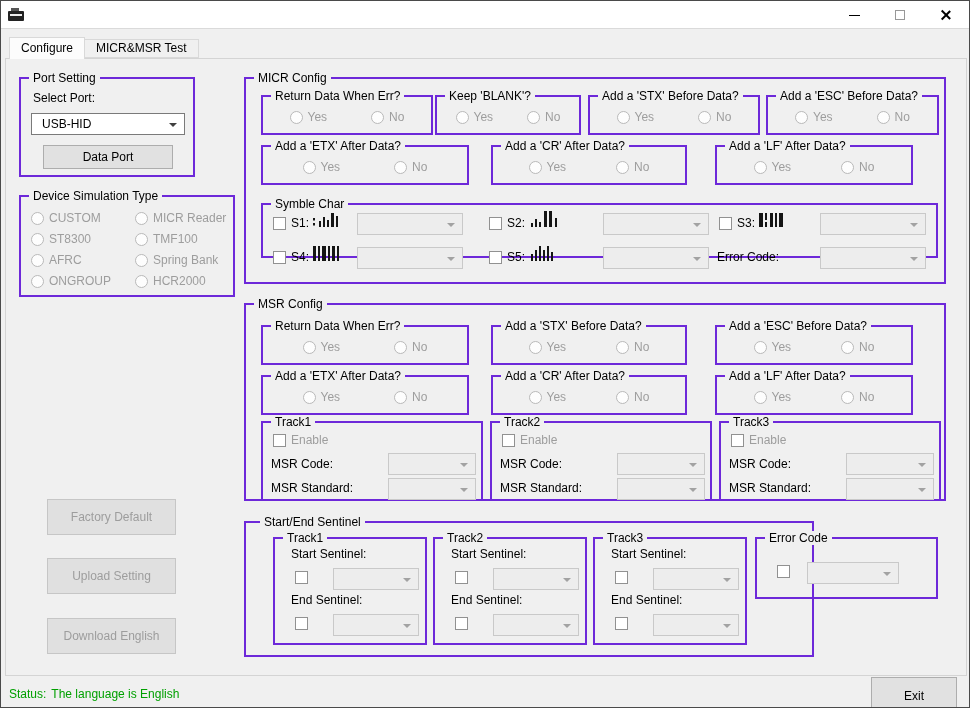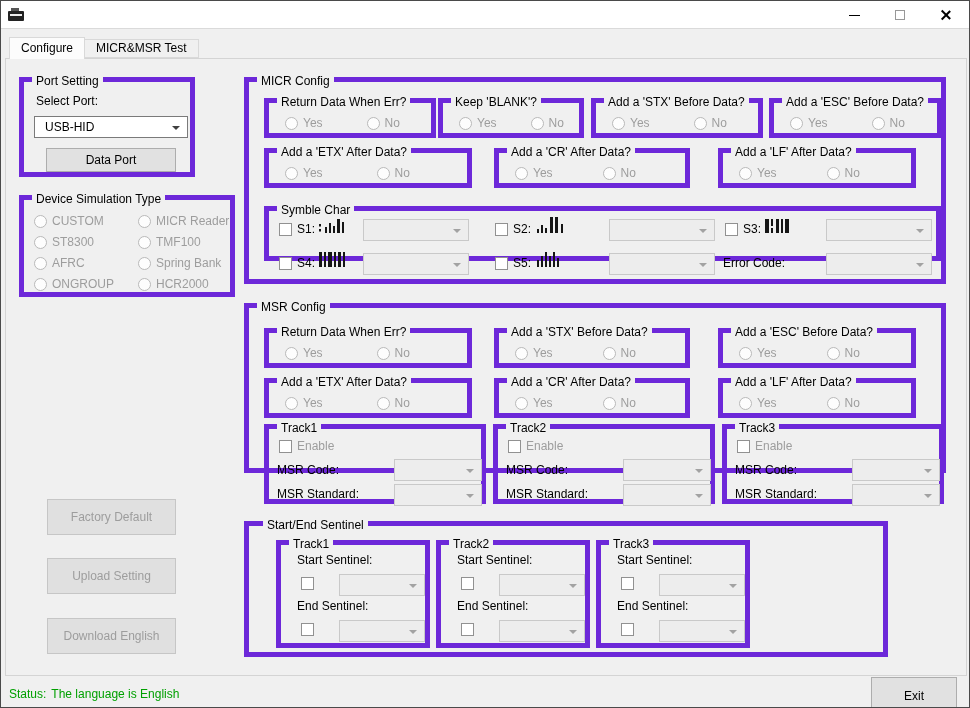--- a/index.html
+++ b/index.html
@@ -14,25 +14,25 @@
   .min-glyph{width:11px;height:1px;background:#000;display:block}
   .max-glyph{width:10px;height:10px;border:1px solid #989898;display:block}
   .x-glyph{position:relative;width:12px;height:12px;display:block}
   .x-glyph::before,.x-glyph::after{content:"";position:absolute;left:5px;top:0;width:1.5px;height:12px;background:#000}
   .x-glyph::before{transform:rotate(45deg)}
   .x-glyph::after{transform:rotate(-45deg)}
   .tabstrip{position:absolute;left:8px;top:36px;height:22px;display:flex;align-items:flex-end;z-index:5}
   .tab{border:1px solid #d9d9d9;background:#f0f0f0;padding:0 11px;height:19px;line-height:17px;margin-right:-1px;margin-bottom:1px;white-space:nowrap}
   .tab.active{background:#fcfcfc;height:22px;line-height:20px;border-bottom:none;margin-bottom:0;position:relative;z-index:6}
   .tabpage{position:absolute;left:4px;top:57px;width:962px;height:618px;border:1px solid #d4d4d4}
-  .gbox{position:absolute;border:5px solid #6d28d9}
+  .gbox{position:absolute;border:2px solid #6d28d9}
   .gcap{position:absolute;top:-8px;left:8px;background:#f0f0f0;padding:0 4px;white-space:nowrap;line-height:14px}
   .lbl{position:absolute;white-space:nowrap}
   .dim{color:#9d9d9d}
-  .yn{position:absolute;left:16px;top:13px;width:100%;display:flex;justify-content:flex-start;gap:44px}
+  .yn{position:absolute;left:0;top:13px;width:100%;display:flex;justify-content:center;gap:44px}
   .opt{display:inline-flex;align-items:center;gap:5px;white-space:nowrap}
   .opt.abs{position:absolute}
   .rdot{width:13px;height:13px;border-radius:50%;border:1px solid #b9b9b9;background:#fdfdfd;flex:0 0 auto;display:inline-block}
   .cbx{width:13px;height:13px;border:1px solid #919191;background:#fff;display:inline-block;flex:0 0 auto;position:absolute}
   .opt .cbx{position:static}
   .combo{position:absolute;height:22px;background:#ededed;border:1px solid #c9c9c9}
   .combo::after{content:"";position:absolute;right:7px;top:9px;width:0;height:0;border:4px solid transparent;border-top:4px solid #a2a2a2}
   .combo.enabled{background:#fff;border-color:#7a7a7a}
   .combo.enabled::after{border-top-color:#404040}
   .cval{display:block;line-height:20px;padding-left:10px;overflow:hidden;white-space:nowrap}
@@ -280,21 +280,21 @@
           <rect x="16" y="3" width="2" height="15"></rect>
           <rect x="20" y="9" width="2" height="9"></rect>
       </svg>
       <div class="combo" style="left:340px;top:42px;width:106px"></div>
 
       <div class="lbl" style="left:454px;top:45px">Error Code:</div>
       <div class="combo" style="left:557px;top:42px;width:106px"></div>
     </div>
   </div>
 
-  <div class="gbox" style="left:243px;top:302px;width:702px;height:170px">
+  <div class="gbox" style="left:243px;top:302px;width:702px;height:198px">
     <span class="gcap">MSR Config</span>
 
     <div class="gbox" style="left:15px;top:20px;width:208px;height:40px">
       <span class="gcap">Return Data When Err?</span>
       <div class="yn" style="gap:54px">
         <span class="opt">
             <span class="rdot"></span>
             <span class="dim">Yes</span>
           </span>
         <span class="opt">
@@ -398,21 +398,21 @@
           <span class="cbx"></span>
           <span class="dim">Enable</span>
         </span>
       <div class="lbl" style="left:8px;top:34px">MSR Code:</div>
       <div class="combo" style="left:125px;top:30px;width:88px"></div>
       <div class="lbl" style="left:8px;top:58px">MSR Standard:</div>
       <div class="combo" style="left:125px;top:55px;width:88px"></div>
     </div>
   </div>
 
-  <div class="gbox" style="left:243px;top:520px;width:644px;height:136px">
+  <div class="gbox" style="left:243px;top:520px;width:570px;height:136px">
     <span class="gcap" style="left:14px">Start/End Sentinel</span>
 
     <div class="gbox" style="left:27px;top:14px;width:154px;height:108px">
       <span class="gcap">Track1</span>
       <div class="lbl" style="left:16px;top:8px">Start Sentinel:</div>
       <span class="cbx" style="left:20px;top:32px"></span>
       <div class="combo" style="left:58px;top:29px;width:86px"></div>
       <div class="lbl" style="left:16px;top:54px">End Sentinel:</div>
       <span class="cbx" style="left:20px;top:78px"></span>
       <div class="combo" style="left:58px;top:75px;width:86px"></div>
@@ -431,20 +431,25 @@
     <div class="gbox" style="left:347px;top:14px;width:154px;height:108px">
       <span class="gcap">Track3</span>
       <div class="lbl" style="left:16px;top:8px">Start Sentinel:</div>
       <span class="cbx" style="left:20px;top:32px"></span>
       <div class="combo" style="left:58px;top:29px;width:86px"></div>
       <div class="lbl" style="left:16px;top:54px">End Sentinel:</div>
       <span class="cbx" style="left:20px;top:78px"></span>
       <div class="combo" style="left:58px;top:75px;width:86px"></div>
     </div>
 
+    <div class="gbox" style="left:509px;top:14px;width:183px;height:62px">
+      <span class="gcap">Error Code</span>
+      <span class="cbx" style="left:20px;top:26px"></span>
+      <div class="combo" style="left:50px;top:23px;width:92px"></div>
+    </div>
   </div>
 
   <div class="status">
     <span>Status:</span><span class="msg">The language is English</span>
   </div>
 
   <div class="btn" style="left:870px;top:676px;width:86px;height:38px">Exit</div>
 
 </div>
 

